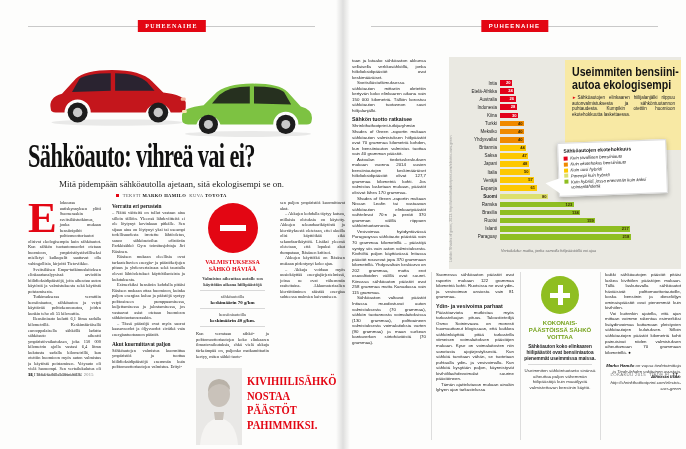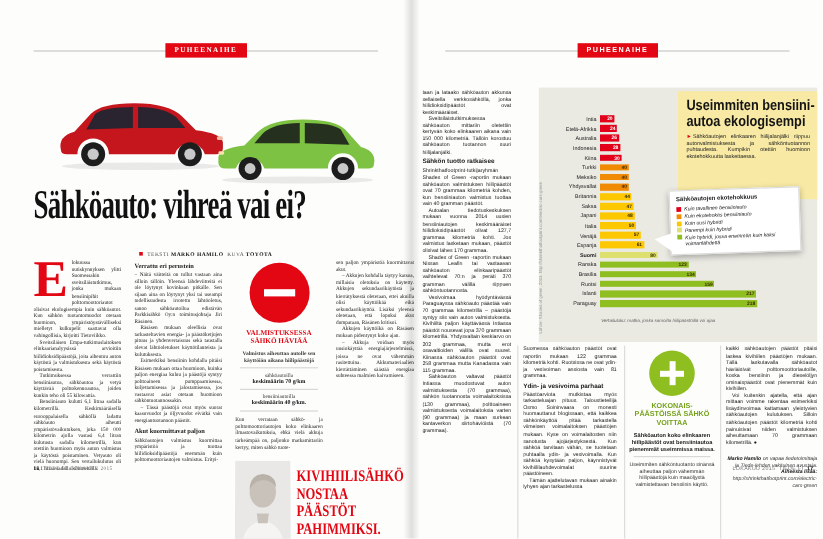--- a/index.html
+++ b/index.html
@@ -1,18 +1,18 @@
 <!DOCTYPE html>
 <html><head>
 <meta charset="utf-8">
 <style>
   html,body{margin:0;padding:0;background:#fff;}
   .spread{position:relative;width:686px;height:449px;background:#fdfdfc;overflow:hidden;
           font-family:"Liberation Sans",sans-serif;color:#1a1a1a;}
-  .page{position:absolute;top:16px;height:382px;width:343px;}
+  .page{position:absolute;top:0;height:382px;width:343px;}
   .page-left{left:0;font-family:Liberation Serif, serif;}
   .page-right{left:343px;}
   .gutter{position:absolute;left:336px;top:0;width:14px;height:449px;z-index:40;
           background:linear-gradient(90deg,rgba(0,0,0,0) 0%,rgba(0,0,0,.12) 50%,rgba(0,0,0,0) 100%);}
   .toprule{position:absolute;top:26px;left:28px;right:28px;height:1px;background:#c9c9c9;}
   .tab{position:absolute;top:20px;left:50%;transform:translateX(-50%);background:#e30613;color:#fff;
        font-size:6px;font-weight:bold;letter-spacing:1.2px;height:12px;line-height:12px;padding:0 8px;z-index:5;}
   
   .headline{position:absolute;left:28px;top:137px;width:460px;font-size:34px;font-weight:bold;color:#111;
             letter-spacing:-1px;white-space:nowrap;transform:scaleX(.66);transform-origin:left top;}
@@ -112,20 +112,21 @@
         <path fill="#26301f" d="M117 21 Q152 21 168 35 L180 49 L117 49 Z"></path>
         <circle cx="57" cy="84" r="16" fill="#1d1d1d"></circle>
           <circle cx="57" cy="84" r="7.5" fill="#c9c9c9"></circle>
         <circle cx="186" cy="84" r="16" fill="#1d1d1d"></circle>
           <circle cx="186" cy="84" r="7.5" fill="#c9c9c9"></circle>
         <rect x="222" y="60" width="8" height="5" rx="2" fill="#f7e3b0"></rect>
       </g>
     </svg>
 
     <div class="headline">Sähköauto: vihreä vai ei?</div>
+    <div class="subtitle">Mitä pidempään sähköautolla ajetaan, sitä ekologisempi se on.</div>
     <div class="byline">
       <span class="sq"></span>
       <span>TEKSTI</span>
       <b>MARKO HAMILO</b>&nbsp;
       <span>KUVA</span>
       <b>TOYOTA</b>
     </div>
 
     <div class="col" style="left:28px;height:232px;">
       <span class="dropcap">E</span>

